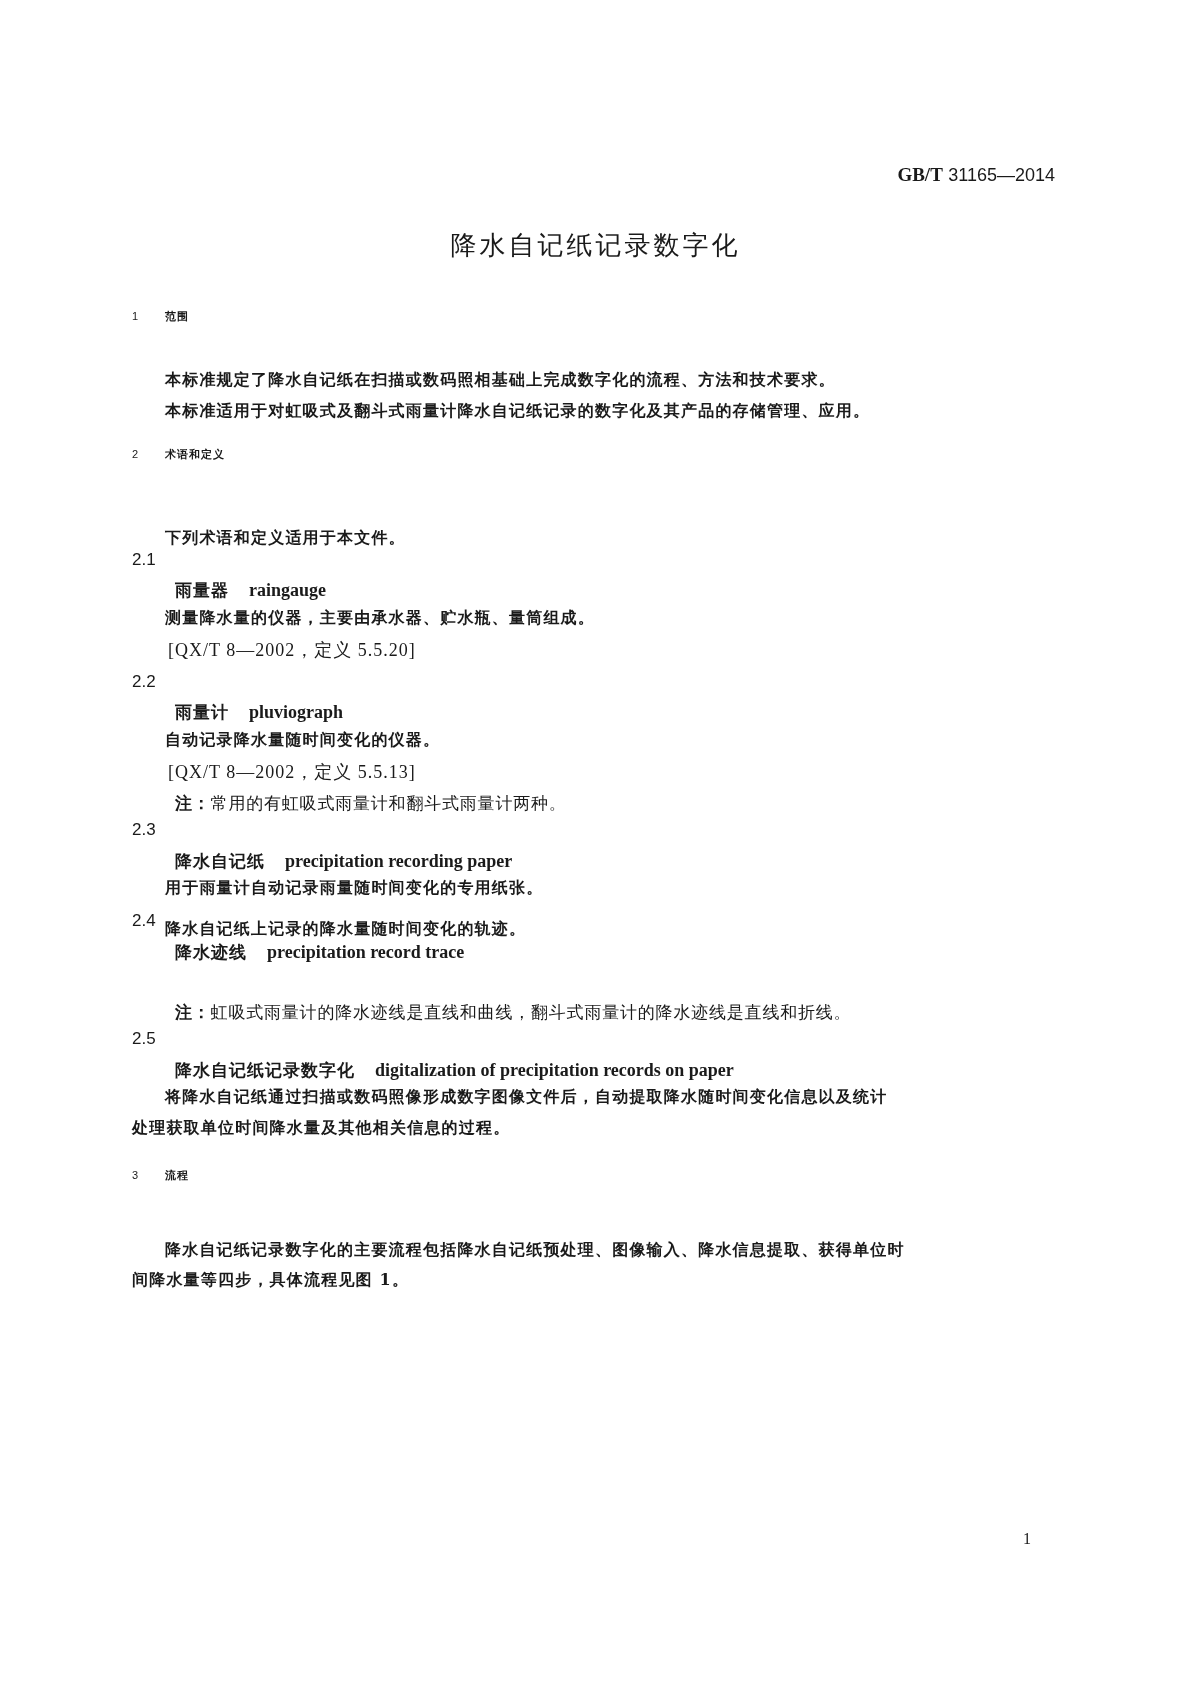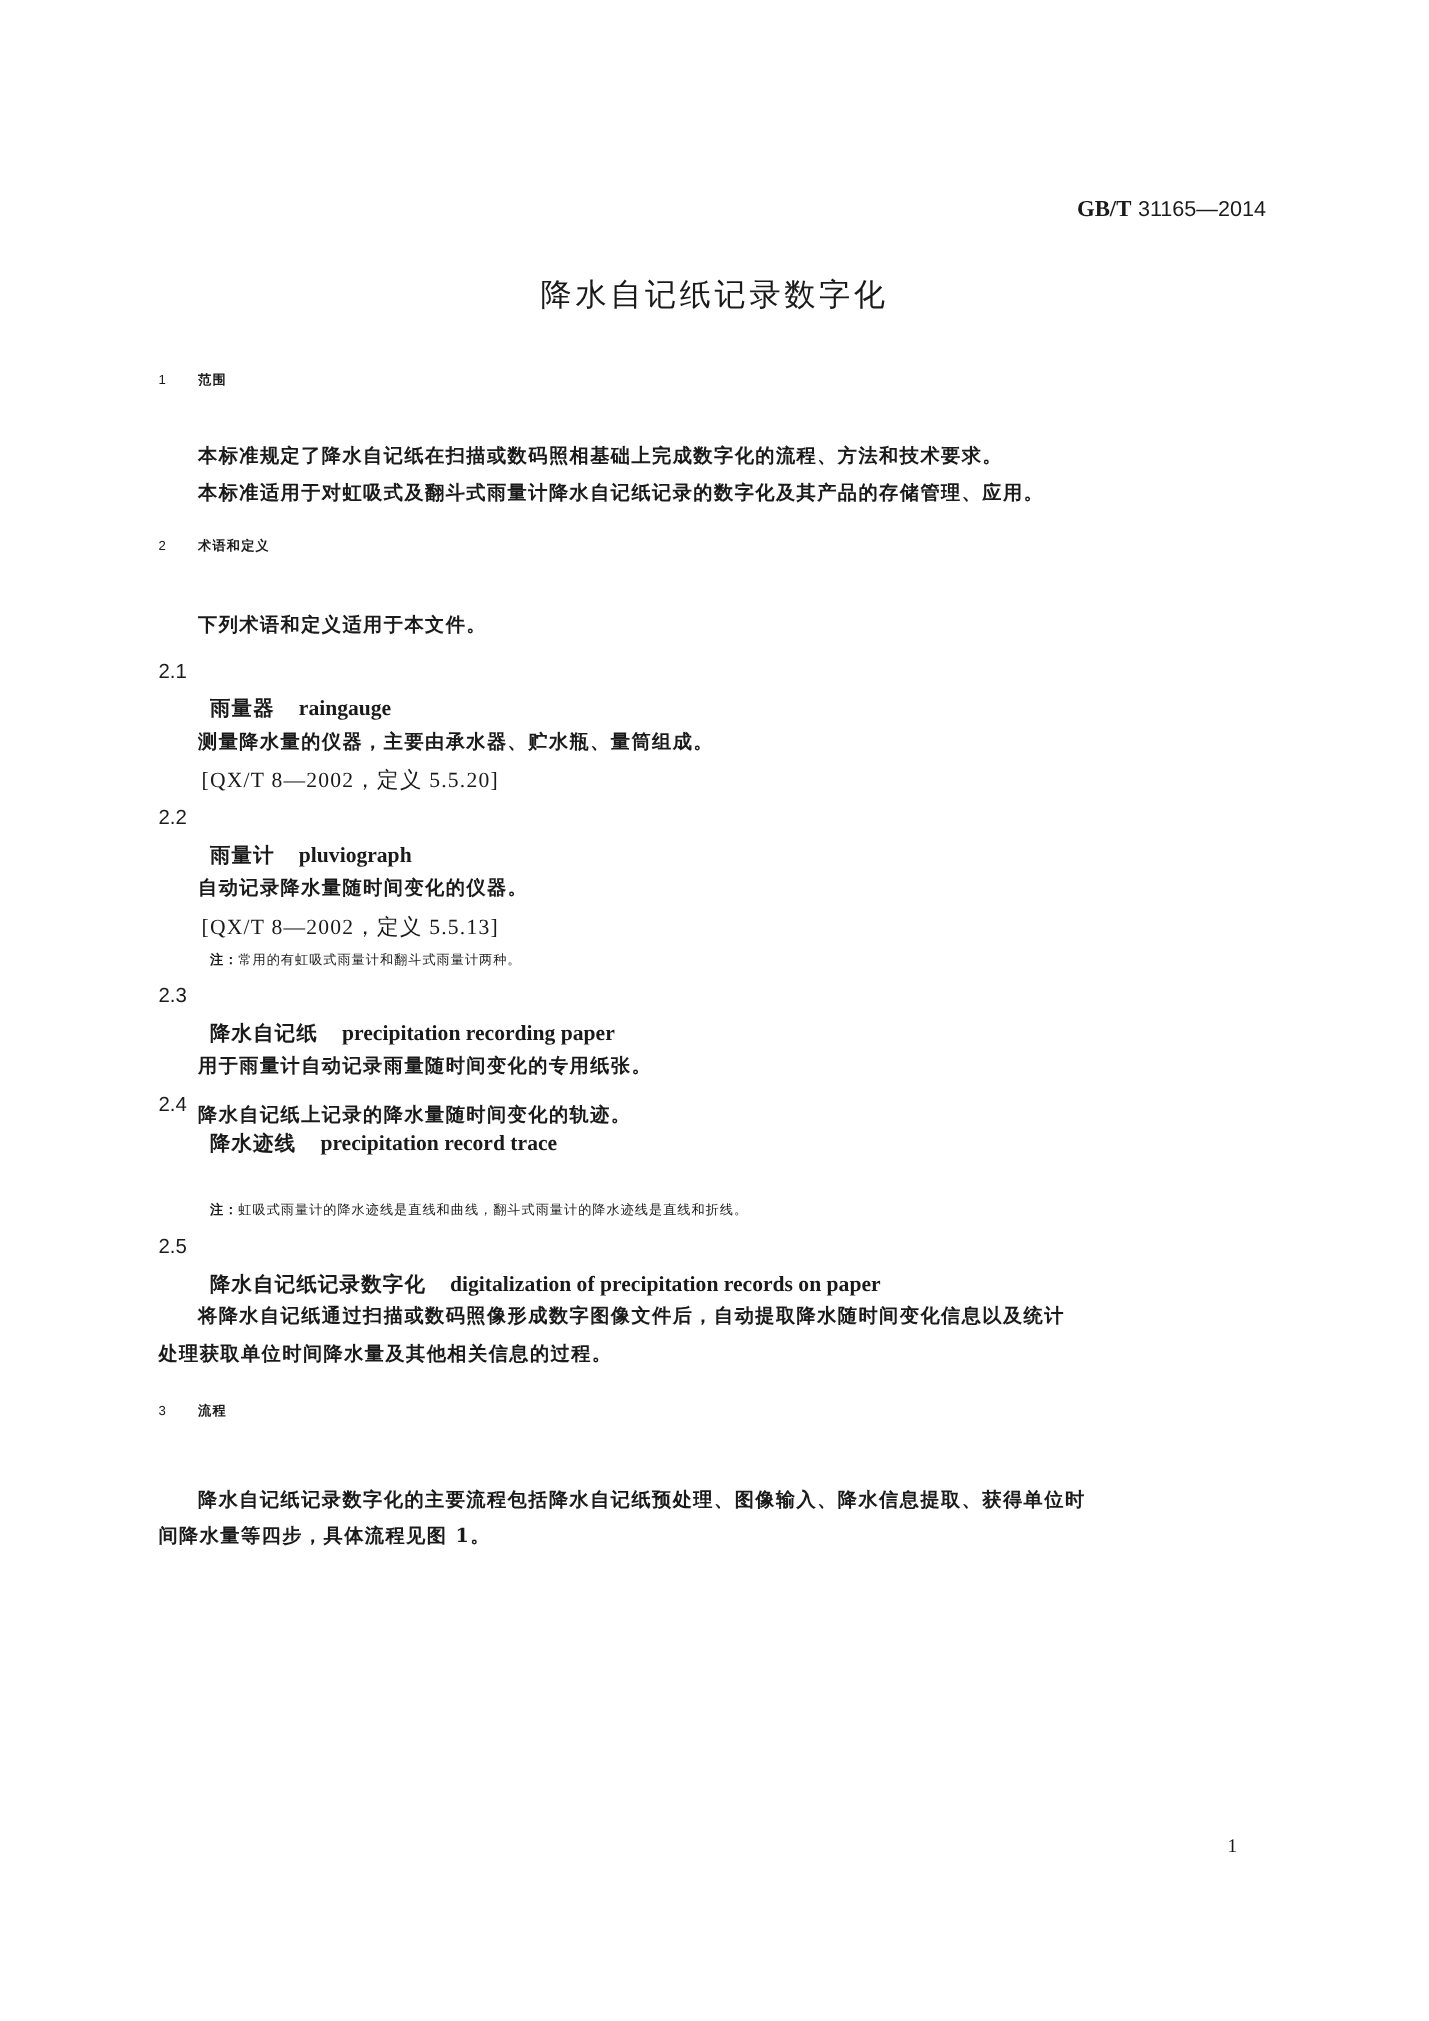--- a/index.html
+++ b/index.html
@@ -13,21 +13,21 @@
            font-family: "DejaVu Sans", sans-serif; font-size: 26px; letter-spacing: 3px; }
   .sec { font-family: "DejaVu Sans", sans-serif; font-size: 11px; left: 132px; }
   .sec .no { display: inline-block; width: 33px; font-family: "Liberation Sans", sans-serif; }
   .sec .hd { font-weight: bold; letter-spacing: 1px; }
   .para { font-size: 16px; letter-spacing: 1.2px; font-weight: bold; }
   .sub { left: 132px; font-family: "Liberation Sans", sans-serif; font-size: 17px; }
   .term { left: 175px; font-size: 17px; }
   .term .zh { font-family: "DejaVu Sans", sans-serif; font-weight: bold; letter-spacing: 1px; margin-top: 24px; }
   .term .en { font-family: "Liberation Serif", serif; font-weight: bold; font-size: 18px; margin-left: 20px; margin-top: 36px; }
   .ref { left: 168px; font-family: "Liberation Serif", serif; font-size: 18px; letter-spacing: 1px; }
-  .note { left: 175px; font-size: 11px; letter-spacing: 0.8px; }
+  .note { left: 175px; font-size: 17px; letter-spacing: 0.8px; }
   .note b { font-family: "DejaVu Sans", sans-serif; }
   .pagenum { left: 1023px; top: 1530px; font-family: "Liberation Serif", serif; font-size: 16px; }
 </style>
 </head>
 <body>
 
 <div class="abs std-no">
   <span class="gb">GB/T</span>
   <span class="num">31165—2014</span>
 </div>
@@ -36,21 +36,21 @@
 
 <div class="abs sec" style="top:309px;">
   <span class="no">1</span><span class="hd">范围</span>
 </div>
 <div class="abs para" style="left:165px; top:370px;">本标准规定了降水自记纸在扫描或数码照相基础上完成数字化的流程、方法和技术要求。</div>
 <div class="abs para" style="left:165px; top:401px;">本标准适用于对虹吸式及翻斗式雨量计降水自记纸记录的数字化及其产品的存储管理、应用。</div>
 
 <div class="abs sec" style="top:447px;">
   <span class="no">2</span><span class="hd">术语和定义</span>
 </div>
-<div class="abs para" style="left:165px; top:511px;text-align:center;">下列术语和定义适用于本文件。</div>
+<div class="abs para" style="left:165px; top:528px;text-align:center;">下列术语和定义适用于本文件。</div>
 
 <div class="abs sub" style="top:550px;">2.1</div>
 <div class="abs term" style="top:579px;">
   <span class="zh">雨量器</span><span class="en">raingauge</span>
 </div>
 <div class="abs para" style="left:165px; top:608px;">测量降水量的仪器，主要由承水器、贮水瓶、量筒组成。</div>
 <div class="abs ref" style="top:638px;">[QX/T 8—2002，定义 5.5.20]</div>
 
 <div class="abs sub" style="top:672px;">2.2</div>
 <div class="abs term" style="top:701px;">

